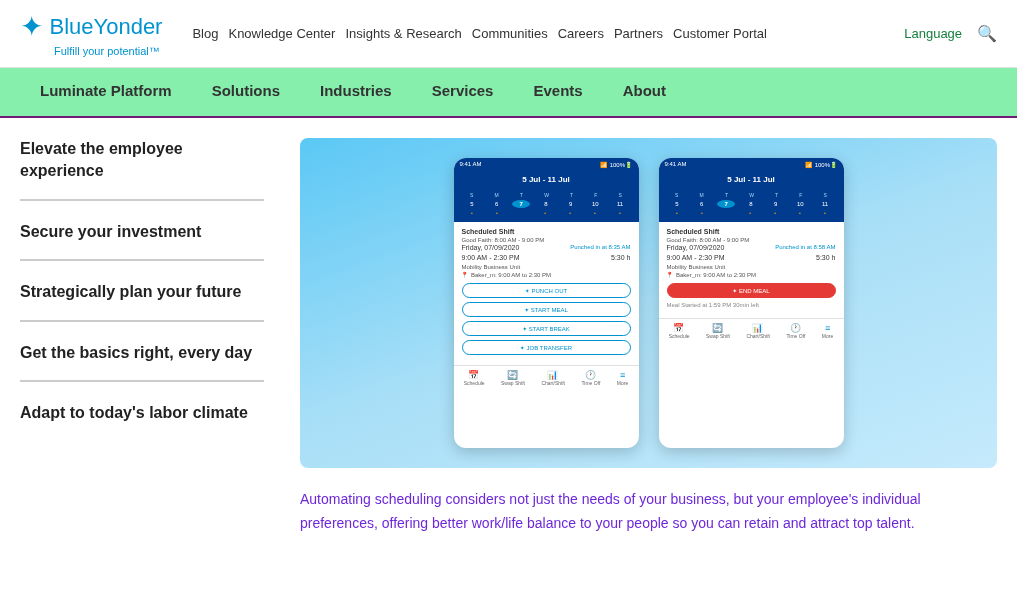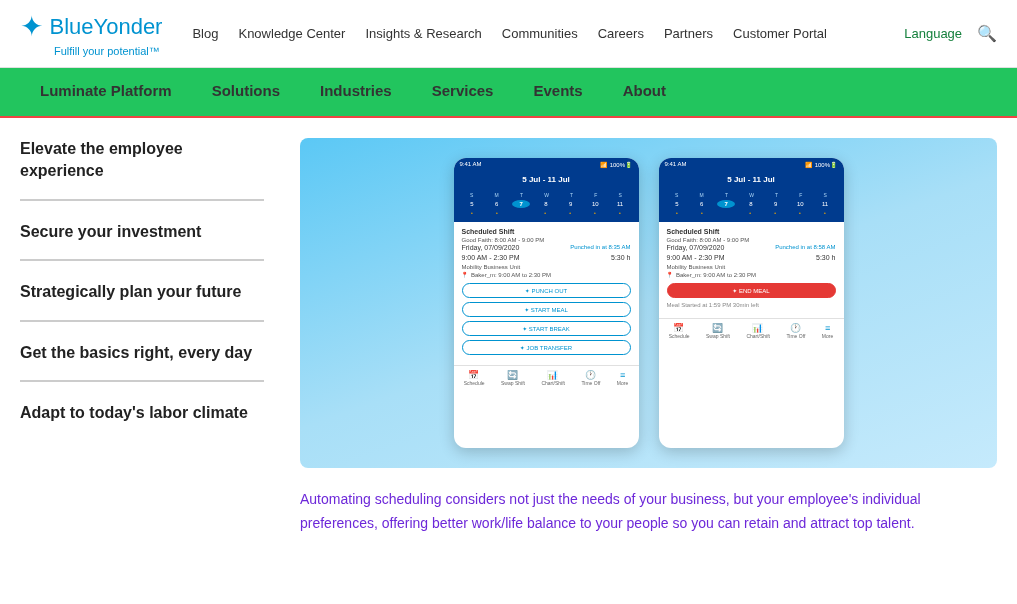--- a/index.html
+++ b/index.html
@@ -35,21 +35,21 @@
     .logo-text span { color: #0093d0; }
     .logo-tagline {
       font-size: 11px;
       color: #0093d0;
       margin-top: 2px;
       margin-left: 34px;
     }
     .top-nav-links {
       display: flex;
       align-items: center;
-      gap: 20px;
+      gap: 10px;
       flex: 1;
     }
     .top-nav-link {
       font-size: 13px;
       color: #333;
       cursor: pointer;
       white-space: nowrap;
     }
     .top-nav-right {
       display: flex;
@@ -64,22 +64,22 @@
       font-size: 16px;
       color: #333;
       cursor: pointer;
     }
 
     
     .main-nav {
       display: flex;
       align-items: center;
       padding: 0 20px;
-      border-bottom: 2px solid #ef4444;
-      background: #22c55e;
+      border-bottom: 2px solid #701a75;
+      background: #86efac;
     }
     .main-nav-item {
       padding: 14px 20px;
       font-size: 15px;
       font-weight: 600;
       color: #333;
       cursor: pointer;
       white-space: nowrap;
       border-bottom: 3px solid transparent;
     }

